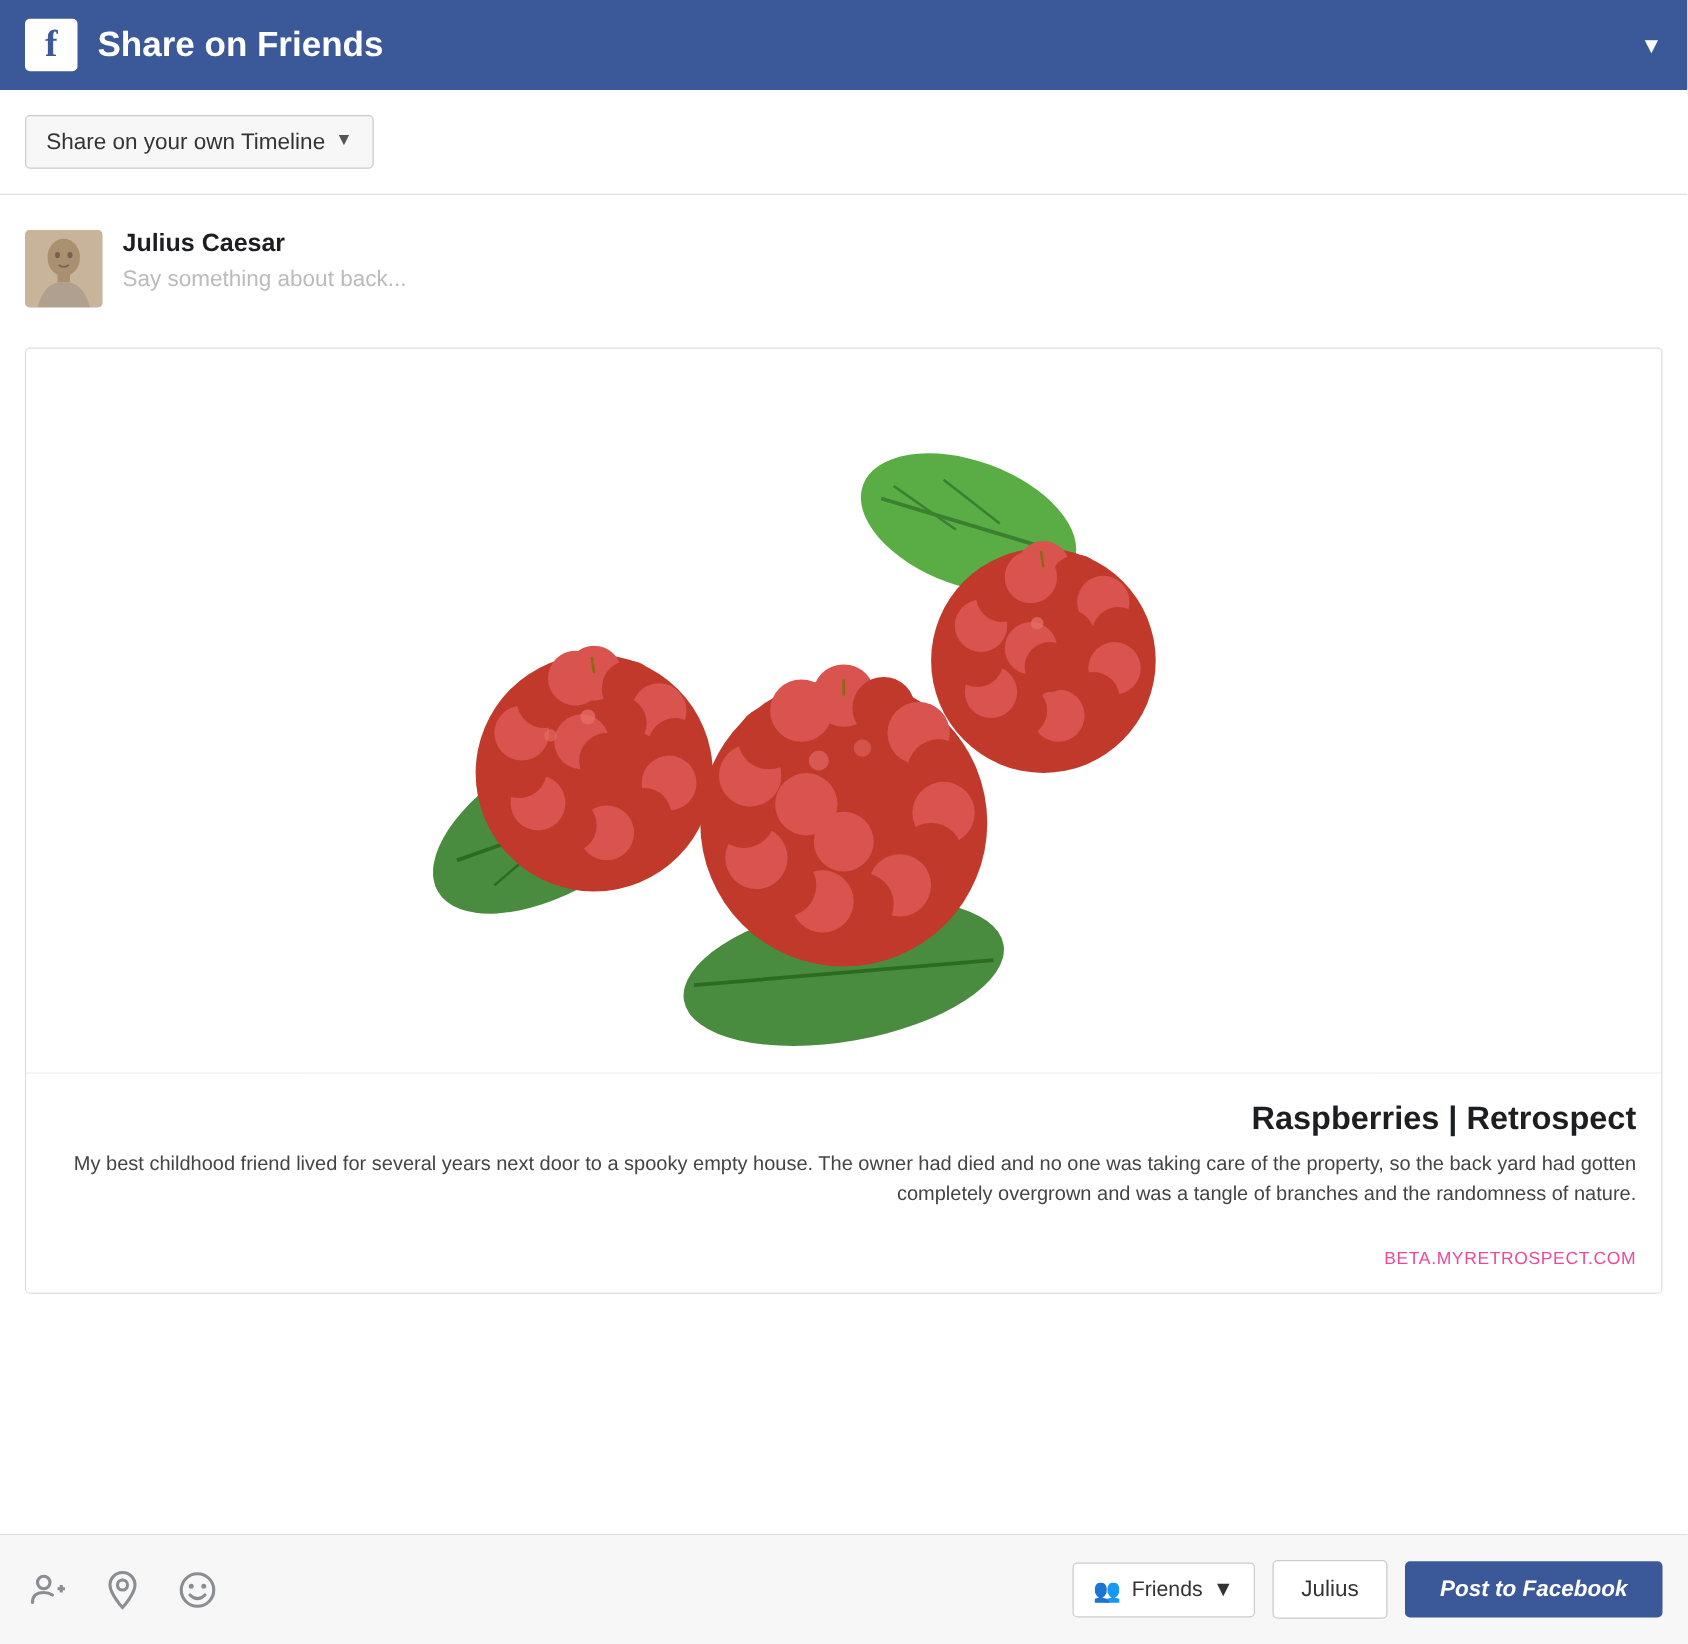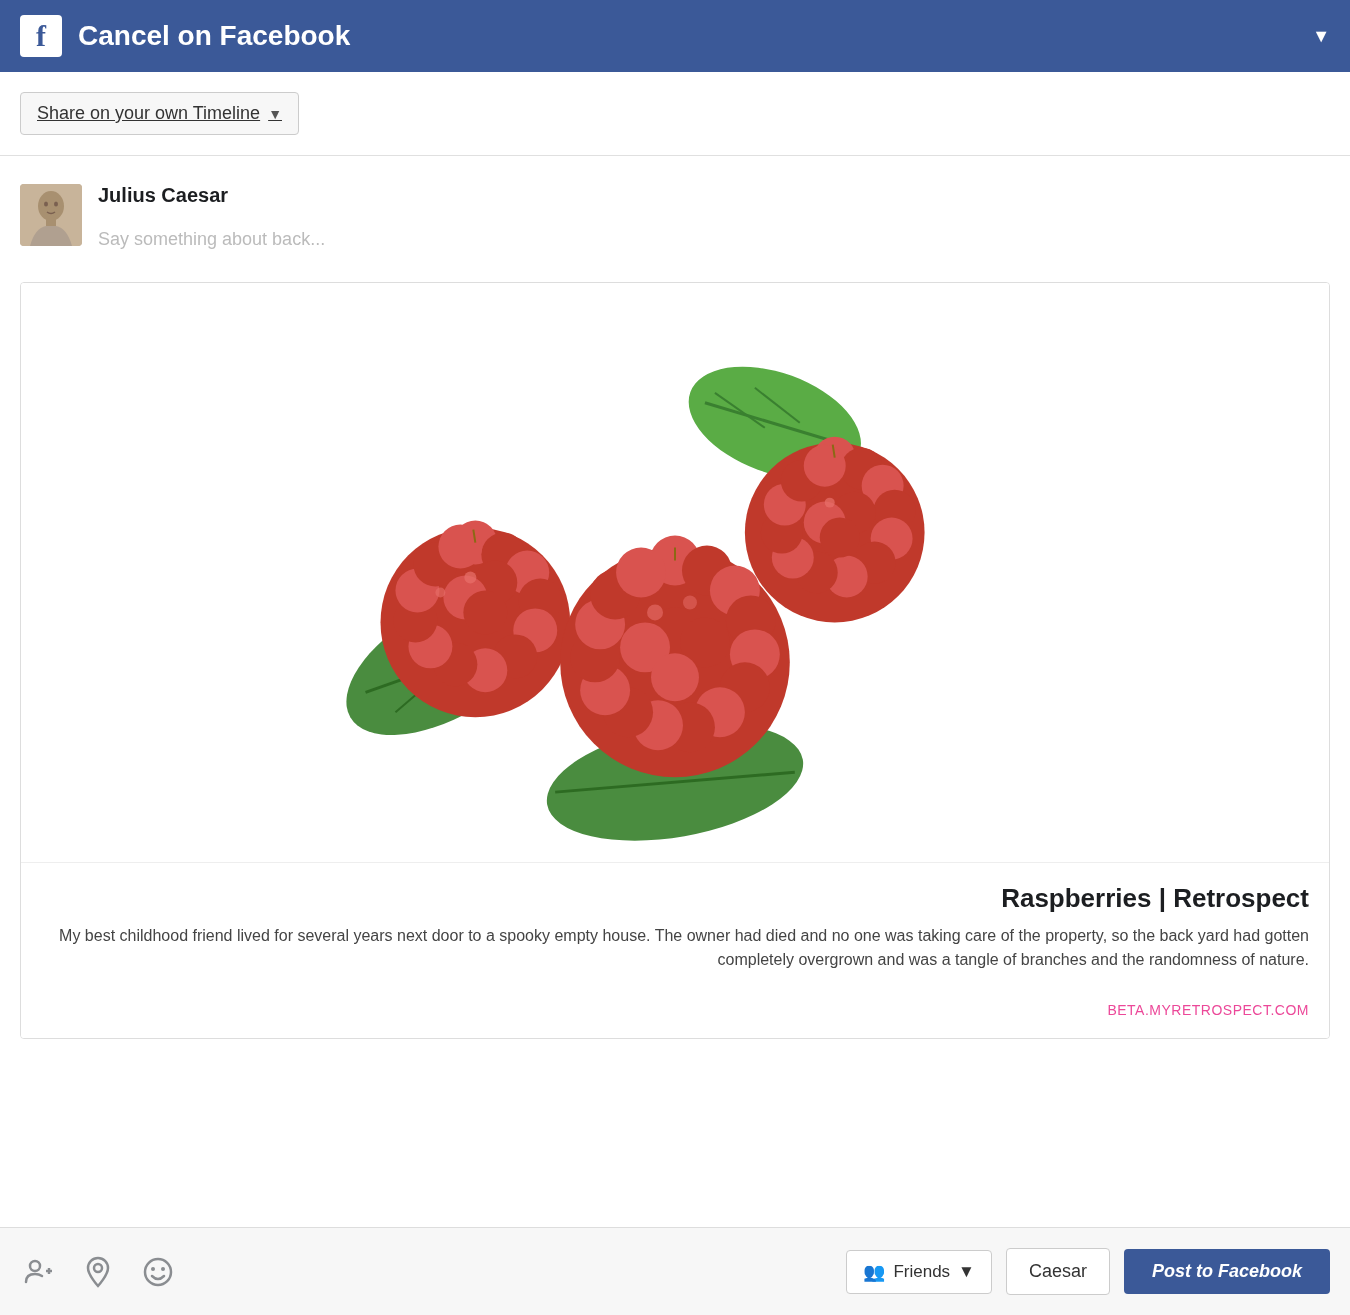--- a/index.html
+++ b/index.html
@@ -49,31 +49,30 @@
       font-size: 18px;
     }
 
     
     .share-row {
       padding: 20px 20px;
       border-bottom: 1px solid #e0e0e0;
     }
     .share-dropdown-btn {
       display: inline-flex;
-      align-items: center;
+      align-items: flex-start;
       gap: 8px;
       border: 1px solid #ccc;
       border-radius: 4px;
       padding: 10px 16px;
       background: #f7f7f7;
       font-size: 18px;
       color: #333;
       cursor: pointer;
       font-family: inherit;
-      text-decoration: underline;
     }
     .share-dropdown-btn .chevron {
       font-size: 14px;
       color: #555;
     }
 
     
     .user-row {
       display: flex;
       align-items: flex-start;
@@ -91,21 +90,21 @@
       align-items: center;
       justify-content: center;
     }
     .avatar svg {
       width: 62px;
       height: 62px;
     }
     .user-info {
       display: flex;
       flex-direction: column;
-      gap: 22px;
+      gap: 6px;
     }
     .user-name {
       font-size: 20px;
       font-weight: bold;
       color: #1c1e21;
     }
     .user-placeholder {
       font-size: 18px;
       color: #bbb;
     }
@@ -229,21 +228,21 @@
       font-weight: bold;
       font-style: italic;
     }
   </style>
 </head>
 <body>
 
 <div class="header">
   <div class="header-left">
     <div class="fb-logo">f</div>
-    <span class="header-title">Cancel on Facebook</span>
+    <span class="header-title">Share on Friends</span>
   </div>
   <span class="header-chevron">▼</span>
 </div>
 
 <div class="share-row">
   <button class="share-dropdown-btn">
     <span>Share on your own Timeline</span>
     <span class="chevron">▼</span>
   </button>
 </div>
@@ -394,16 +393,16 @@
         <path d="M10 20 Q16 26 22 20" fill="none" stroke="#8a8d91" stroke-width="2.5" stroke-linecap="round"></path>
       </svg>
     </div>
   </div>
   <div class="footer-right">
     <button class="audience-btn">
       <span style="font-size:18px;">👥</span>
       <span>Friends</span>
       <span>▼</span>
     </button>
-    <button class="cancel-btn">Caesar</button>
+    <button class="cancel-btn">Julius</button>
     <button class="post-btn">Post to Facebook</button>
   </div>
 </div>
 
 </body></html>

